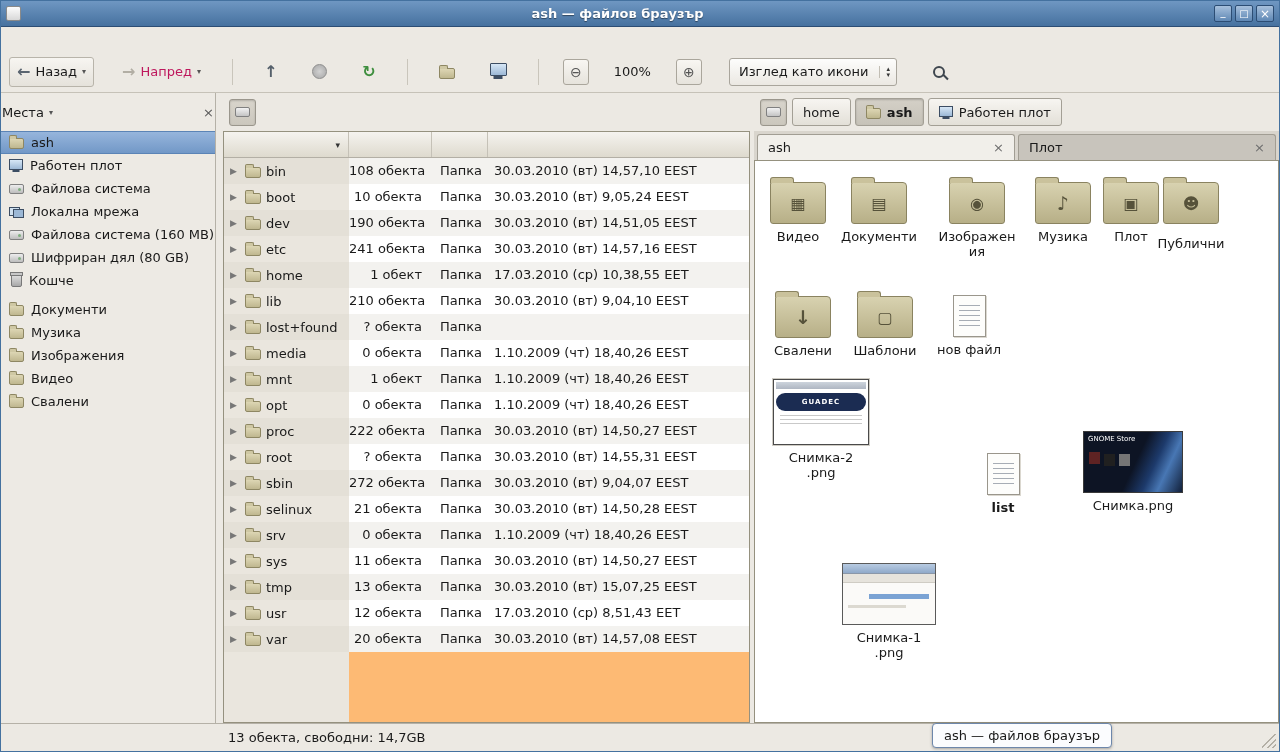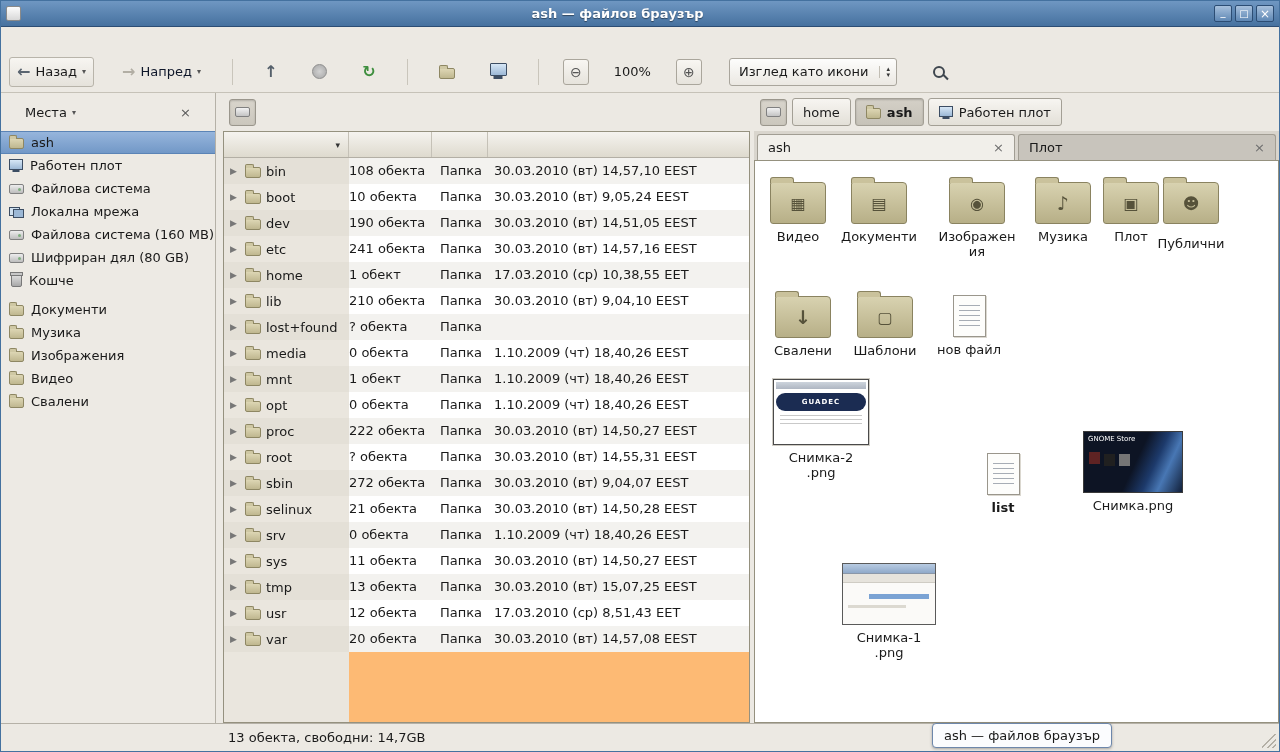--- a/index.html
+++ b/index.html
@@ -18,21 +18,21 @@
   .wbtn-close::after{content:"×";font-size:12px;}
 
   
   .menubar{height:24px;display:flex;align-items:center;padding:0 4px;gap:2px;}
   .menu-item{padding:3px 9px;white-space:nowrap;}
 
   
   .toolbar{height:42px;display:flex;align-items:center;gap:21px;padding:0 8px;border-bottom:1px solid #c6c2b8;}
   .tb-btn{display:flex;align-items:center;gap:5px;padding:4px 7px;border-radius:3px;border:1px solid #b8b4aa;background:linear-gradient(#f7f5f1,#e5e2db);height:30px;}
   .tb-flat{border:none;background:none;}
-  .tb-btn.disabled{color:#0f172a;}
+  .tb-btn.disabled{color:#be185d;}
   .tb-sep{width:1px;height:26px;background:#c9c5bb;margin:0 3px;flex:none;}
   .arrow-left::after{content:"←";font-size:16px;font-weight:bold;color:#5a6570;}
   .arrow-right::after{content:"→";font-size:16px;font-weight:bold;color:#b2aea4;}
   .chev{font-size:8px;color:#555;}
   .chev::after{content:"▾";}
   .up-icon::after{content:"↑";font-size:16px;font-weight:bold;color:#55606b;}
   .stop-icon{width:15px;height:15px;border-radius:50%;background:radial-gradient(#d2d2d2,#a6a6a6);border:1px solid #8d8d8d;}
   .reload-icon::after{content:"↻";font-size:16px;font-weight:bold;color:#3f8f3f;}
   .mf{width:16px;height:11px;background:linear-gradient(#ddd6b4,#bfb78f);border:1px solid #8e8763;border-radius:1px 2px 2px 2px;position:relative;flex:none;margin-top:3px;}
   .mf::before{content:"";position:absolute;top:-4px;left:-1px;width:7px;height:3px;background:#cfc8a4;border:1px solid #8e8763;border-bottom:none;border-radius:2px 2px 0 0;}
@@ -51,21 +51,21 @@
   .magnifier::after{content:"";position:absolute;width:7px;height:2px;background:#3e464e;transform:rotate(45deg);right:-6px;bottom:-2px;}
 
   
   .content{position:absolute;top:92px;left:0;right:0;bottom:28px;display:flex;}
   .vsplit{flex:none;background:#ece9e3;}
   .vs1{width:7px;}
   .vs2{width:4px;}
 
   
   .sidebar{width:215px;flex:none;background:#edeae4;border-right:1px solid #b5b1a7;display:flex;flex-direction:column;}
-  .sidebar-header{height:38px;display:flex;align-items:center;gap:5px;padding:0 24px;}
+  .sidebar-header{height:38px;display:flex;align-items:center;gap:5px;padding:0 1px;}
   .sidebar-close{margin-left:auto;color:#5a5a5a;font-size:13px;}
   .sidebar-close::after{content:"×";}
   .side-item{height:23px;display:flex;align-items:center;gap:7px;padding:0 6px 0 8px;white-space:nowrap;}
   .side-item:nth-of-type(8){margin-top:6px;}
   .side-item.selected{background:linear-gradient(var(--selection-top,#96b5dc),var(--selection-bottom,#7298c7));border-top:1px solid #5b84b6;border-bottom:1px solid #5b84b6;}
   .s-icon{flex:none;}
   .icon-folder>.s-icon{width:15px;height:11px;background:linear-gradient(#ddd6b4,#bfb78f);border:1px solid #8e8763;border-radius:1px 2px 2px 2px;position:relative;margin-top:2px;}
   .icon-folder>.s-icon::before{content:"";position:absolute;top:-4px;left:-1px;width:6px;height:3px;background:#cfc8a4;border:1px solid #8e8763;border-bottom:none;border-radius:2px 2px 0 0;}
   .icon-desktop>.s-icon{width:14px;height:11px;border:1px solid #3c4d63;background:linear-gradient(#d7e7f6,#9cb8d6);position:relative;margin-bottom:3px;}
   .icon-desktop>.s-icon::after{content:"";position:absolute;left:50%;bottom:-3px;transform:translateX(-50%);width:7px;height:2px;background:#3c4d63;}
@@ -91,21 +91,21 @@
   .col:nth-of-type(4){flex:1;border-right:none;}
   .list-body{position:relative;flex:1;background:#fdba74;overflow:hidden;}
   .list-body::before{content:"";position:absolute;left:0;top:0;bottom:0;width:125px;background:#eae6de;}
   .lrow{position:relative;display:flex;height:26px;}
   .lrow:nth-of-type(odd){background:#f3f2ef;}
   .lrow:nth-of-type(even){background:#ffffff;}
   .lrow .cname{width:125px;display:flex;align-items:center;gap:5px;padding-left:6px;background:#eae6de;white-space:nowrap;overflow:hidden;}
   .lrow:nth-of-type(odd) .cname{background:#e4e0d7;}
   .expander{width:10px;font-size:9px;color:#777;flex:none;}
   .expander::after{content:"▶";}
-  .csize{width:83px;padding-right:10px;line-height:26px;white-space:nowrap;}
+  .csize{width:83px;text-align:right;padding-right:10px;line-height:26px;white-space:nowrap;}
   .ctype{width:56px;padding-left:8px;line-height:26px;white-space:nowrap;}
   .cdate{flex:1;padding-left:6px;line-height:26px;white-space:nowrap;}
 
   
   .pane-right{flex:1;display:flex;flex-direction:column;min-width:0;}
   .path-btn{height:28px;display:flex;align-items:center;gap:6px;padding:0 10px;border:1px solid #a39f95;border-radius:3px;background:linear-gradient(#f7f5f1,#e3e0d8);white-space:nowrap;}
   .path-btn.active{background:linear-gradient(#d4d0c7,#c6c2b8);box-shadow:inset 0 1px 2px rgba(0,0,0,.2);}
   .path-btn.active .pb-label{font-weight:bold;}
   .pb-icon{display:none;}
   .path-btn.icon-folder .pb-icon{display:block;width:15px;height:11px;background:linear-gradient(#ddd6b4,#bfb78f);border:1px solid #8e8763;border-radius:1px 2px 2px 2px;position:relative;margin-top:2px;}

